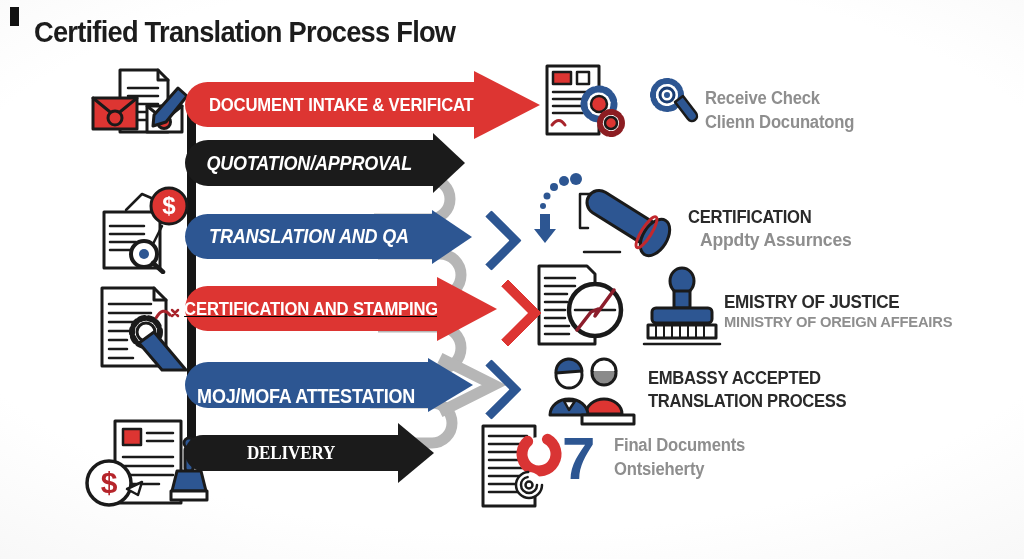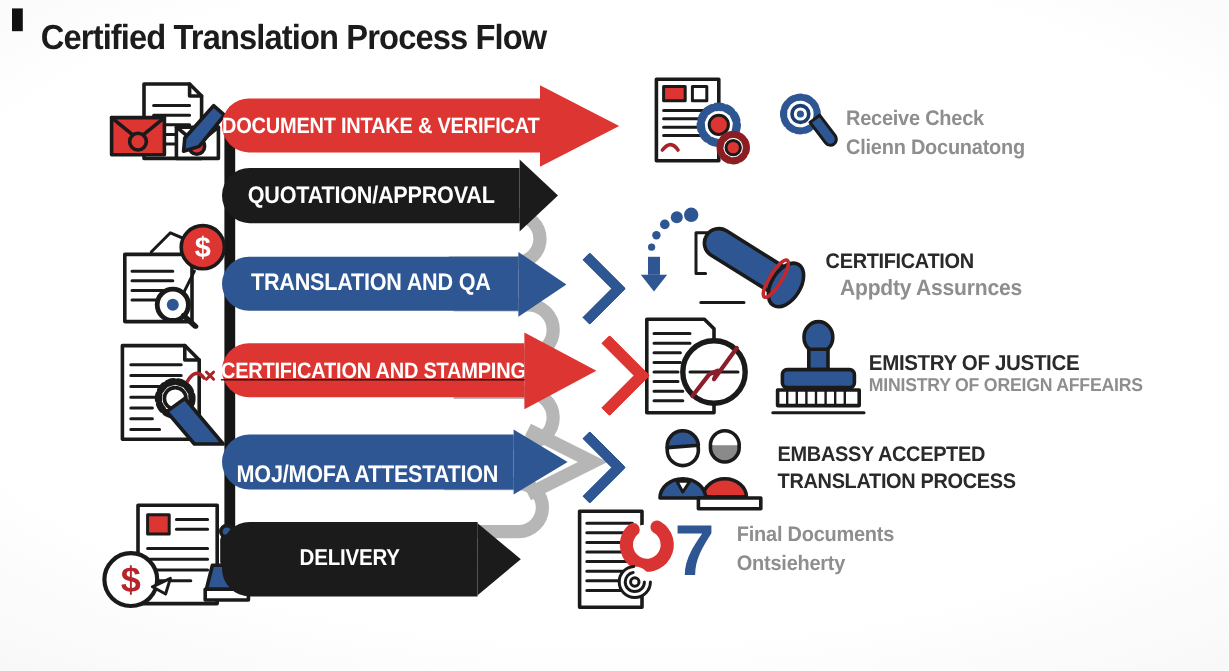--- a/index.html
+++ b/index.html
@@ -23,27 +23,27 @@
   .arrow::after{
     content:"";position:absolute;left:100%;top:50%;transform:translateY(-50%);
     width:0;height:0;
     border-top:var(--hh) solid transparent;border-bottom:var(--hh) solid transparent;
     border-left:var(--hw) solid var(--c);
   }
   .arrow .lbl{
     color:#fff;font-weight:800;font-size:var(--fs,20px);letter-spacing:-0.2px;
     white-space:nowrap;transform:scaleX(0.9);transform-origin:center;
   }
-  #a1{left:185px;top:82px;width:265px;height:45px;--c:#dd3532;--hh:34px;--hw:66px;--fs:18.5px;justify-content:flex-start;}
+  #a1{left:185px;top:82px;width:265px;height:45px;--c:#dd3532;--hh:34px;--hw:66px;--fs:18.5px;justify-content:flex-start;padding-left:24px;}
   #a1 .lbl{transform-origin:left center;}
-  #a2{left:185px;top:140px;width:248px;height:46px;--c:#1b1b1b;--hh:30px;--hw:32px;--fs:20px;}
-  #a3{left:185px;top:214px;width:247px;height:45px;--c:#2d5692;--hh:27px;--hw:40px;--fs:20px;}
+  #a2{left:185px;top:140px;width:248px;height:46px;font-style:italic;--c:#1b1b1b;--hh:30px;--hw:32px;--fs:20px;}
+  #a3{left:185px;top:214px;width:247px;height:45px;font-style:italic;--c:#2d5692;--hh:27px;--hw:40px;--fs:20px;}
   #a4{left:185px;top:286px;width:252px;height:45px;text-decoration:underline;--c:#dd3532;--hh:32px;--hw:60px;--fs:18.5px;}
   #a5{left:185px;top:362px;width:243px;height:46px;align-items:flex-end;--c:#2d5692;--hh:27px;--hw:45px;--fs:20px;}
-  #a6{left:185px;top:435px;width:213px;height:62px;--c:#1b1b1b;--hh:30px;--hw:36px;--fs:19px;}
+  #a6{left:185px;top:435px;width:213px;height:36px;font-family:Liberation Serif, serif;--c:#1b1b1b;--hh:30px;--hw:36px;--fs:19px;}
   .chev{position:absolute;z-index:3;transform:rotate(45deg);border-radius:2px;}
   #chev3{left:470px;top:219px;width:34px;height:34px;border-top:9px solid #2d5692;border-right:9px solid #2d5692;}
   #chev4{left:484px;top:289px;width:38px;height:38px;border-top:10px solid #dd3532;border-right:10px solid #dd3532;}
   #chev5{left:470px;top:368px;width:34px;height:34px;border-top:9px solid #2d5692;border-right:9px solid #2d5692;}
   .icon{position:absolute;z-index:1;}
   .ricon{position:absolute;z-index:2;}
   .txt{position:absolute;z-index:4;white-space:nowrap;}
   .g1{color:#8e8e8e;font-weight:700;font-size:17.5px;letter-spacing:-0.2px;transform:scaleX(0.95);transform-origin:left;}
   .d1{color:#2a2a2a;font-weight:800;font-size:17.5px;letter-spacing:-0.3px;transform:scaleX(0.95);transform-origin:left;}
   #ann3-l2{font-size:15.5px;}

